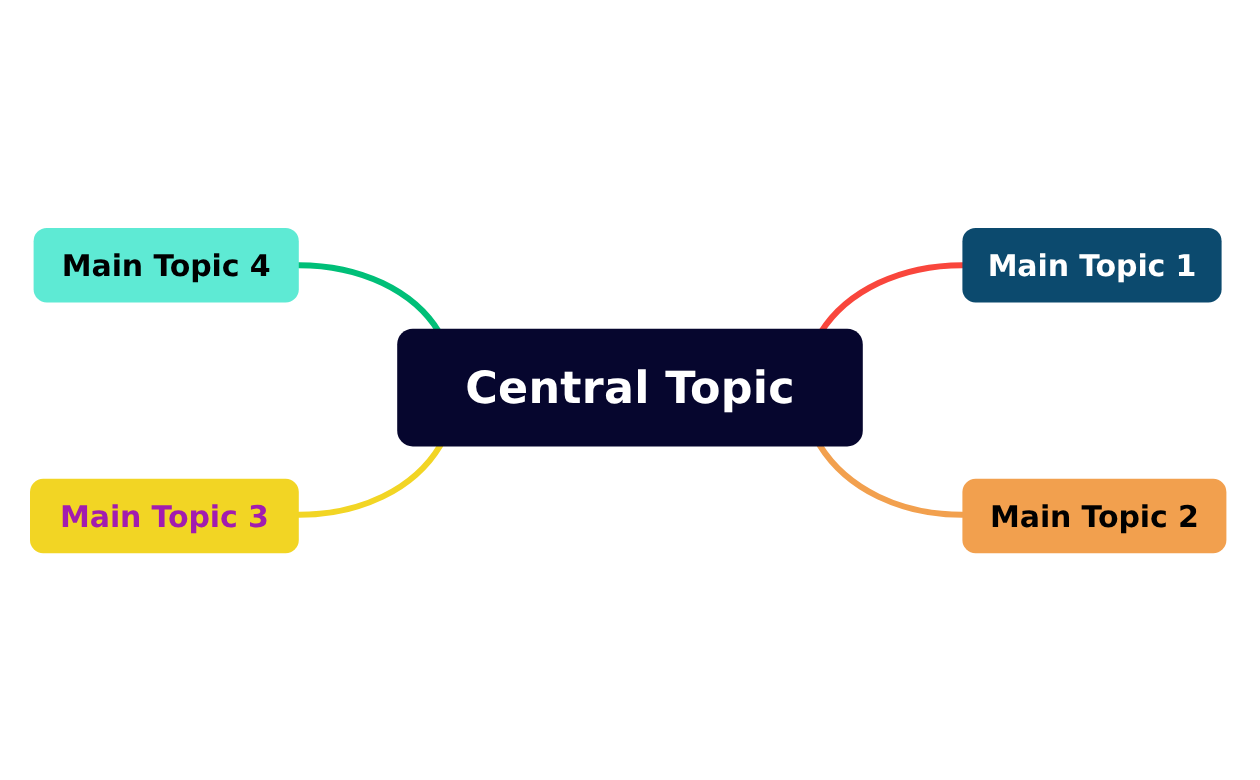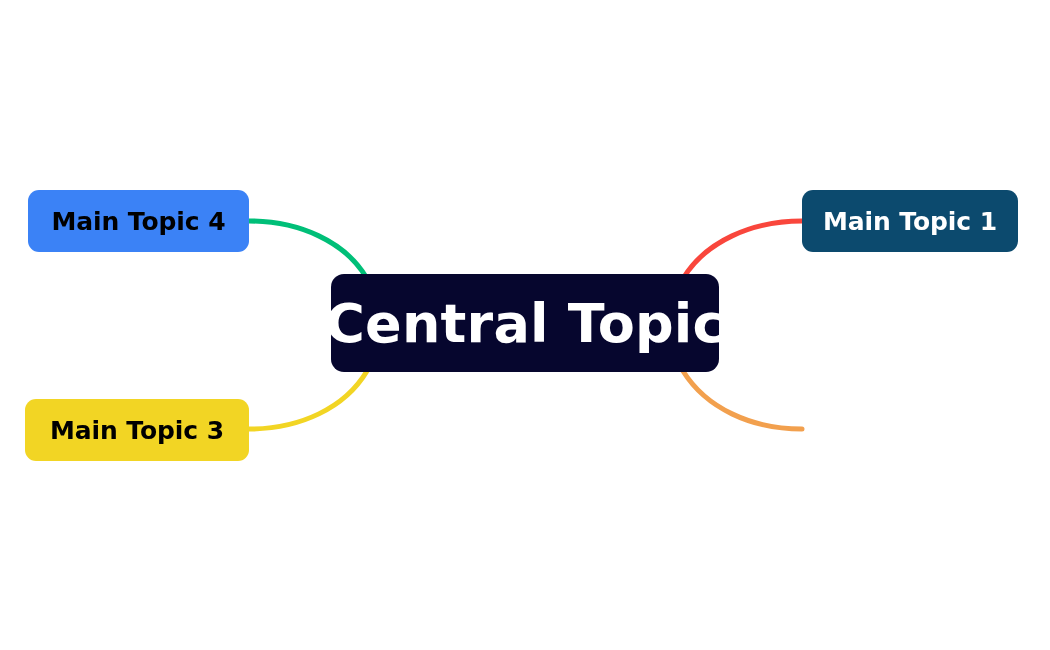--- a/index.html
+++ b/index.html
@@ -37,21 +37,21 @@
     border-radius: 11px;
     white-space: nowrap;
     letter-spacing: -0.1px;
   }
   .node-central {
     left: 331px;
     top: 274px;
     width: 388px;
     height: 98px;
     border-radius: 13px;
-    font-size: 54px;
+    font-size: 37px;
     font-weight: 600;
     letter-spacing: 0.2px;
   }
   .node-topic {
     height: 62px;
     font-size: 25px;
     font-weight: 600;
   }
   .node-tr {
     left: 802px;
@@ -79,30 +79,33 @@
 
 <div id="mindmap" style="width: 1050px; height: 650px; background: rgb(255, 255, 255);">
 
   <svg id="connectors" viewBox="0 0 1050 650" width="1050" height="650">
     <path d="M 249 221 C 300 221 345 242 366 277" fill="none" stroke="#00bf78" stroke-width="5" stroke-linecap="round"></path>
     <path d="M 802 221 C 751 221 706 242 684 277" fill="none" stroke="#f9463c" stroke-width="5" stroke-linecap="round"></path>
     <path d="M 249 429 C 300 429 345 408 367 371" fill="none" stroke="#f2d524" stroke-width="5" stroke-linecap="round"></path>
     <path d="M 802 429 C 751 429 706 408 683 371" fill="none" stroke="#f2a04e" stroke-width="5" stroke-linecap="round"></path>
   </svg>
 
-  <div class="node node-topic node-tl" style="background: #3b82f6; color: rgb(0, 0, 0); align-items: center;">
+  <div class="node node-topic node-tl" style="background: #5eead4; color: rgb(0, 0, 0); align-items: center;">
     <span>Main Topic 4</span>
   </div>
 
-  <div class="node node-topic node-bl" style="background: rgb(242, 213, 36); color: #000000;">
+  <div class="node node-topic node-bl" style="background: rgb(242, 213, 36); color: #a21caf;">
     <span>Main Topic 3</span>
   </div>
 
   <div class="node node-central" style="background: rgb(6, 6, 46); color: rgb(255, 255, 255);">
     <span>Central Topic</span>
   </div>
 
   <div class="node node-topic node-tr" style="background: #0c4a6e; color: rgb(255, 255, 255);">
     <span>Main Topic 1</span>
   </div>
 
+  <div class="node node-topic node-br" style="background: rgb(242, 160, 78); color: rgb(0, 0, 0);">
+    <span>Main Topic 2</span>
+  </div>
 
 </div>
 
 </body></html>

